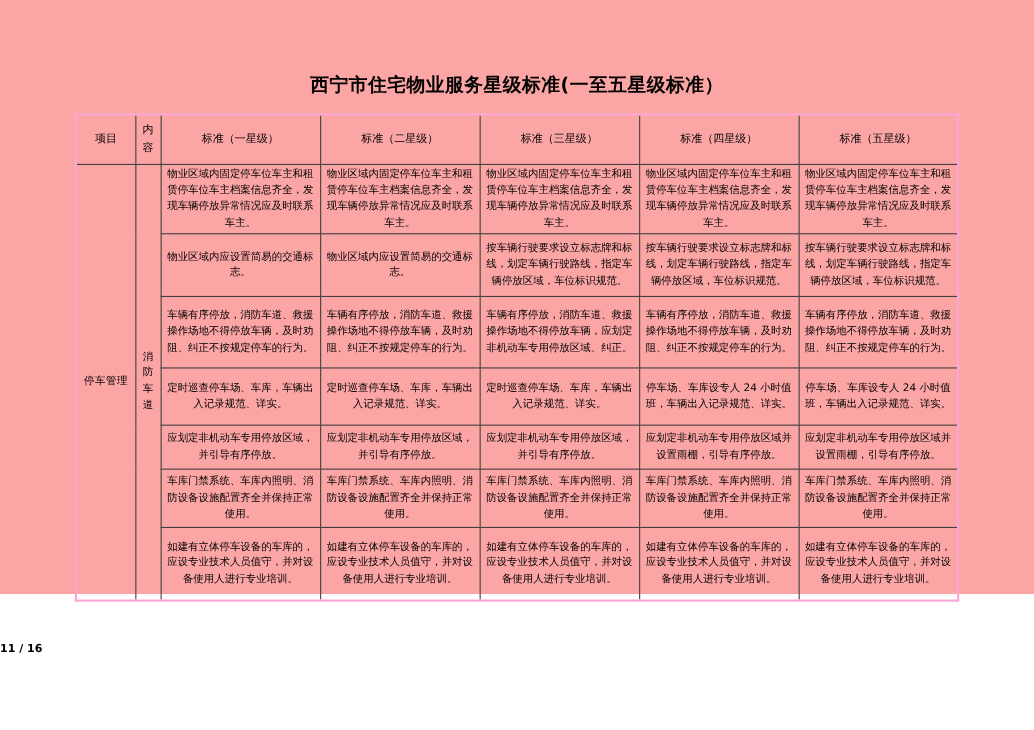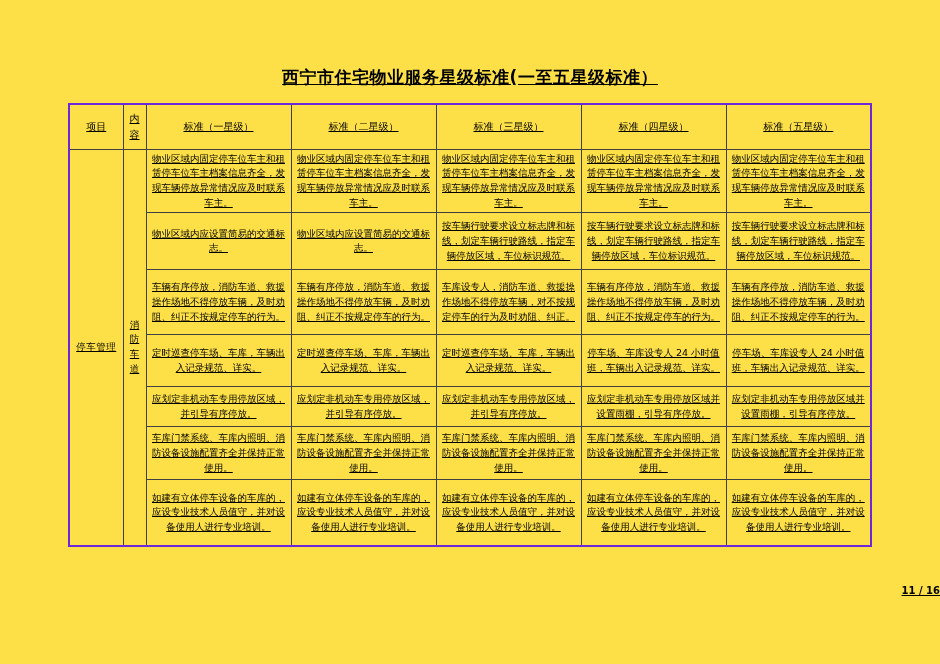--- a/index.html
+++ b/index.html
@@ -8,39 +8,38 @@
     background: #ffffff;
     width: 940px;
     height: 664px;
     overflow: hidden;
     font-family: "DejaVu Sans", "Liberation Sans", sans-serif;
     color: #000000;
   }
   .page {
     position: relative;
     width: 940px;
-    height: 664px;
-    background: #fde047;
-    text-decoration: underline;
+    height: 540px;
+    background: #fca5a5;
   }
   .title {
     margin: 0;
     padding-top: 66px;
     text-align: center;
     font-size: 17px;
     font-weight: bold;
     letter-spacing: 0.5px;
     color: #000000;
   }
   table.std-table {
     border-collapse: collapse;
     table-layout: fixed;
     width: 804px;
     margin: 14px auto 0 auto;
-    border: 2px solid #6d28d9;
+    border: 2px solid #f9a8d4;
   }
   table.std-table th,
   table.std-table td {
     border: 1px solid #404040;
     padding: 2px 3px;
     text-align: center;
     vertical-align: middle;
     font-size: 9.5px;
     line-height: 1.55;
     font-weight: normal;
@@ -65,21 +64,21 @@
     letter-spacing: 0.5px;
     margin-top: 24px;
   }
   td.cont {
     font-size: 10px;
     padding: 2px 1px;
     line-height: 1.4;
   }
   .pageno {
     margin-top: 38px;
-    text-align: right;
+    text-align: left;
     font-size: 10px;
     font-weight: bold;
     color: #000000;
   }
 </style>
 </head>
 <body>
 
 <div class="page">
   <h1 class="title">西宁市住宅物业服务星级标准(一至五星级标准）</h1>
@@ -116,21 +115,21 @@
       <tr class="r2">
         <td>物业区域内应设置简易的交通标志。</td>
         <td>物业区域内应设置简易的交通标志。</td>
         <td>按车辆行驶要求设立标志牌和标线，划定车辆行驶路线，指定车辆停放区域，车位标识规范。</td>
         <td>按车辆行驶要求设立标志牌和标线，划定车辆行驶路线，指定车辆停放区域，车位标识规范。</td>
         <td>按车辆行驶要求设立标志牌和标线，划定车辆行驶路线，指定车辆停放区域，车位标识规范。</td>
       </tr>
       <tr class="r3">
         <td>车辆有序停放，消防车道、救援操作场地不得停放车辆，及时劝阻、纠正不按规定停车的行为。</td>
         <td>车辆有序停放，消防车道、救援操作场地不得停放车辆，及时劝阻、纠正不按规定停车的行为。</td>
-        <td>车库设专人，消防车道、救援操作场地不得停放车辆，对不按规定停车的行为及时劝阻、纠正。</td>
+        <td>车辆有序停放，消防车道、救援操作场地不得停放车辆，应划定非机动车专用停放区域、纠正。</td>
         <td>车辆有序停放，消防车道、救援操作场地不得停放车辆，及时劝阻、纠正不按规定停车的行为。</td>
         <td>车辆有序停放，消防车道、救援操作场地不得停放车辆，及时劝阻、纠正不按规定停车的行为。</td>
       </tr>
       <tr class="r4">
         <td>定时巡查停车场、车库，车辆出入记录规范、详实。</td>
         <td>定时巡查停车场、车库，车辆出入记录规范、详实。</td>
         <td>定时巡查停车场、车库，车辆出入记录规范、详实。</td>
         <td>停车场、车库设专人 24 小时值班，车辆出入记录规范、详实。</td>
         <td>停车场、车库设专人 24 小时值班，车辆出入记录规范、详实。</td>
       </tr>

